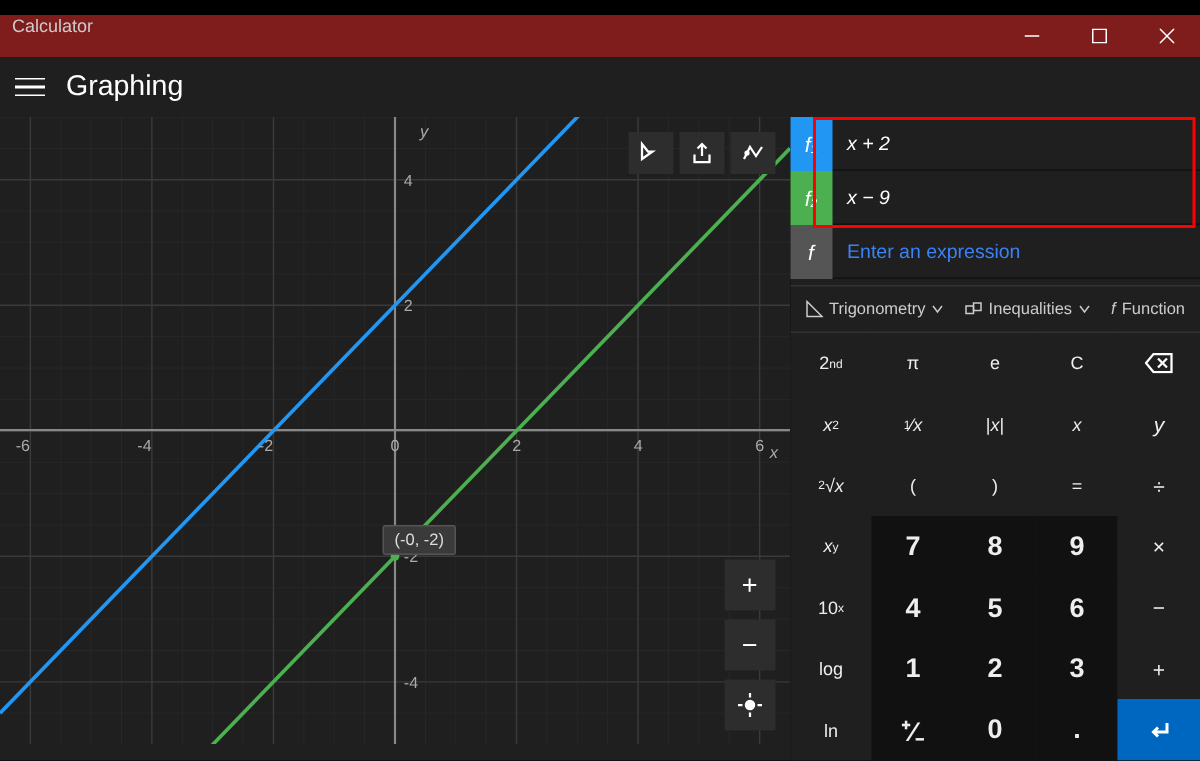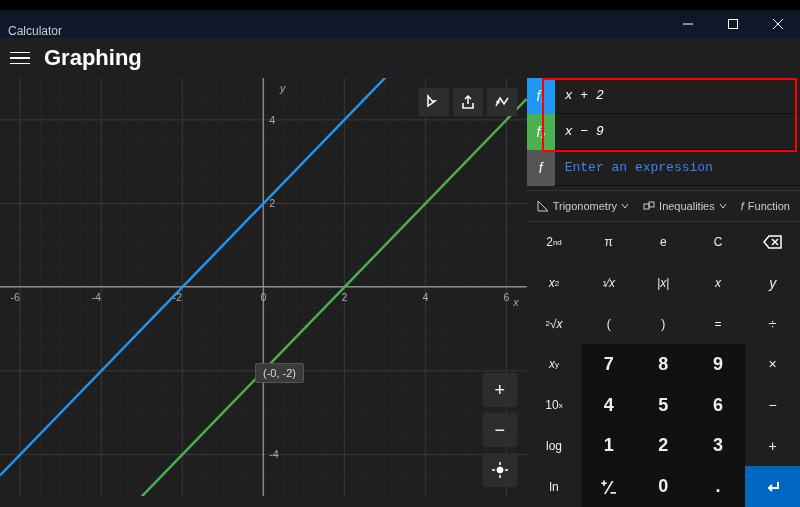--- a/index.html
+++ b/index.html
@@ -1,50 +1,50 @@
 <!DOCTYPE html>
 <html><head>
 <meta charset="utf-8">
 <style>
   * { box-sizing: border-box; margin: 0; padding: 0; font-family: "Segoe UI", Arial, sans-serif; }
   body { width: 800px; height: 507px; background: #000; overflow: hidden; color: #fff; position: relative; }
 
   .menubar { height: 10px; background: #000; }
 
-  .titlebar { height: 28px; background: #0f172a; display: flex; align-items: flex-end; padding-left: 8px; font-size: 12px; color: #ccc; }
+  .titlebar { height: 28px; background: #7f1d1d; display: flex; align-items: flex-start; padding-left: 8px; font-size: 12px; color: #ccc; }
   .titlebar .spacer { flex: 1; }
   .winbtn { width: 45px; height: 28px; display: flex; align-items: center; justify-content: center; color: #fff; font-size: 11px; }
   .winbtn svg { width: 10px; height: 10px; stroke: #fff; stroke-width: 1; fill: none; }
 
   .header { height: 40px; background: #1f1f1f; display: flex; align-items: center; padding-left: 10px; gap: 14px; }
   .hamburger { width: 20px; height: 20px; display: flex; flex-direction: column; justify-content: center; gap: 4px; }
   .hamburger div { height: 1.5px; background: #fff; }
-  .header h1 { font-size: 22px; font-weight: 700; }
+  .header h1 { font-size: 19px; font-weight: 400; }
 
   .content { display: flex; height: 429px; }
   .graph-pane { width: 540px; position: relative; background: #1f1f1f; }
   .graph-canvas { position: absolute; inset: 0; }
   .axis-label { position: absolute; font-size: 11px; color: #aaa; font-style: italic; }
 
   .graph-tools { position: absolute; top: 10px; right: 10px; display: flex; gap: 4px; }
   .gtool { width: 30px; height: 28px; background: #2d2d2d; display: flex; align-items: center; justify-content: center; }
   .gtool svg { width: 16px; height: 16px; stroke: #fff; fill: none; stroke-width: 1.5; }
 
   .zoom { position: absolute; right: 10px; bottom: 20px; display: flex; flex-direction: column; gap: 6px; }
   .zbtn { width: 34px; height: 34px; background: #2d2d2d; display: flex; align-items: center; justify-content: center; font-size: 18px; color: #fff; }
   .zbtn svg { width: 18px; height: 18px; stroke: #fff; fill: #fff; }
 
-  .tooltip { position: absolute; left: 255px; top: 285px; background: #3a3a3a; border: 1px solid #555; padding: 3px 7px; font-size: 11px; color: #ddd; border-radius: 2px; }
+  .tooltip { position: absolute; left: 255px; top: 272px; background: #3a3a3a; border: 1px solid #555; padding: 3px 7px; font-size: 11px; color: #ddd; border-radius: 2px; }
 
   .side-pane { flex: 1; background: #1f1f1f; display: flex; flex-direction: column; }
   .expr-list { padding: 0; }
   .expr-row { display: flex; align-items: center; height: 36px; border-bottom: 1px solid #111; }
   .expr-badge { width: 28px; height: 36px; display: flex; align-items: center; justify-content: center; font-style: italic; font-size: 14px; color: #fff; position: relative; }
   .expr-badge sub { font-size: 8px; position: relative; top: 4px; }
-  .expr-text { flex: 1; padding-left: 10px; font-size: 13px; font-style: italic; font-family: Liberation Mono, monospace; }
+  .expr-text { flex: 1; padding-left: 10px; font-size: 13px; font-style: italic; }
   .expr-placeholder { color: #3b82f6; font-style: normal; }
   .highlight-box { position: absolute; top: 78px; left: 542px; width: 255px; height: 74px; border: 2px solid #ff0000; pointer-events: none; z-index: 50; }
 
   .func-tabs { display: flex; align-items: center; gap: 6px; padding: 6px 6px; font-size: 11px; color: #ccc; border-top: 1px solid #333; border-bottom: 1px solid #333; margin-top: 4px; }
   .func-tabs .tab { display: flex; align-items: center; gap: 4px; padding: 3px 4px; }
   .func-tabs svg { width: 12px; height: 12px; stroke: #ccc; fill: none; }
   .chev { width: 8px !important; height: 8px !important; }
 
   .keypad { flex: 1; display: grid; grid-template-columns: repeat(5, 1fr); grid-auto-rows: 1fr; }
   .key { display: flex; align-items: center; justify-content: center; font-size: 14px; color: #eee; background: transparent; border: none; }

